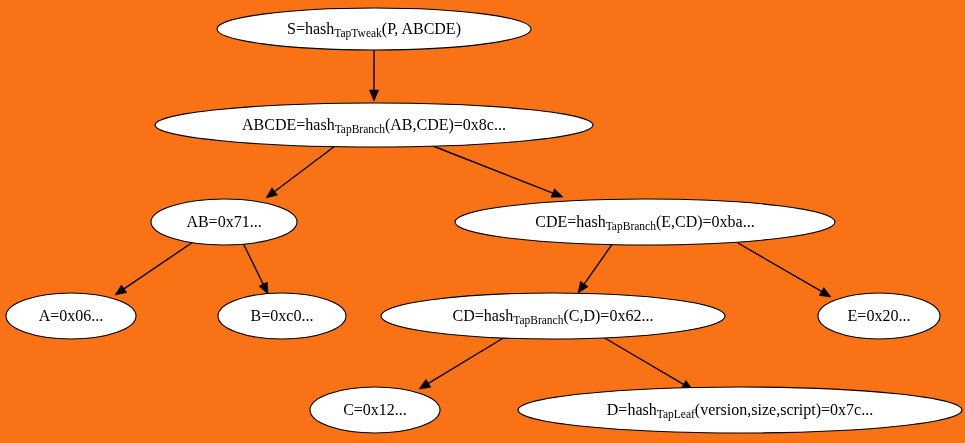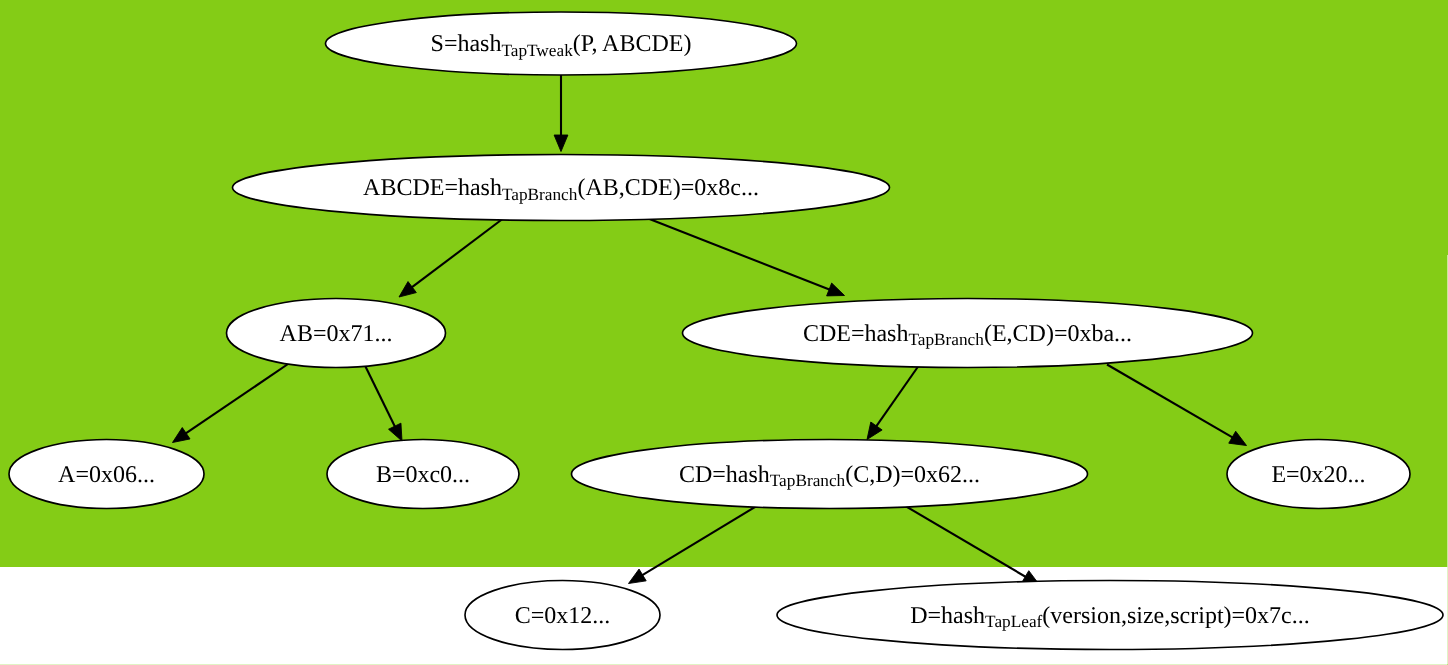--- a/index.html
+++ b/index.html
@@ -9,22 +9,22 @@
   }
   body {
     width: 965px;
     height: 443px;
     overflow: hidden;
     font-family: "Liberation Serif", "DejaVu Serif", serif;
   }
   #diagram-root {
     position: relative;
     width: 965px;
-    height: 378px;
-    background: #84cc16;
+    height: 443px;
+    background: #f97316;
   }
   svg#graph {
     display: block;
     width: 965px;
     height: 443px;
   }
   .node-ellipse {
     fill: #ffffff;
     stroke: #000000;
     stroke-width: 1.1;

